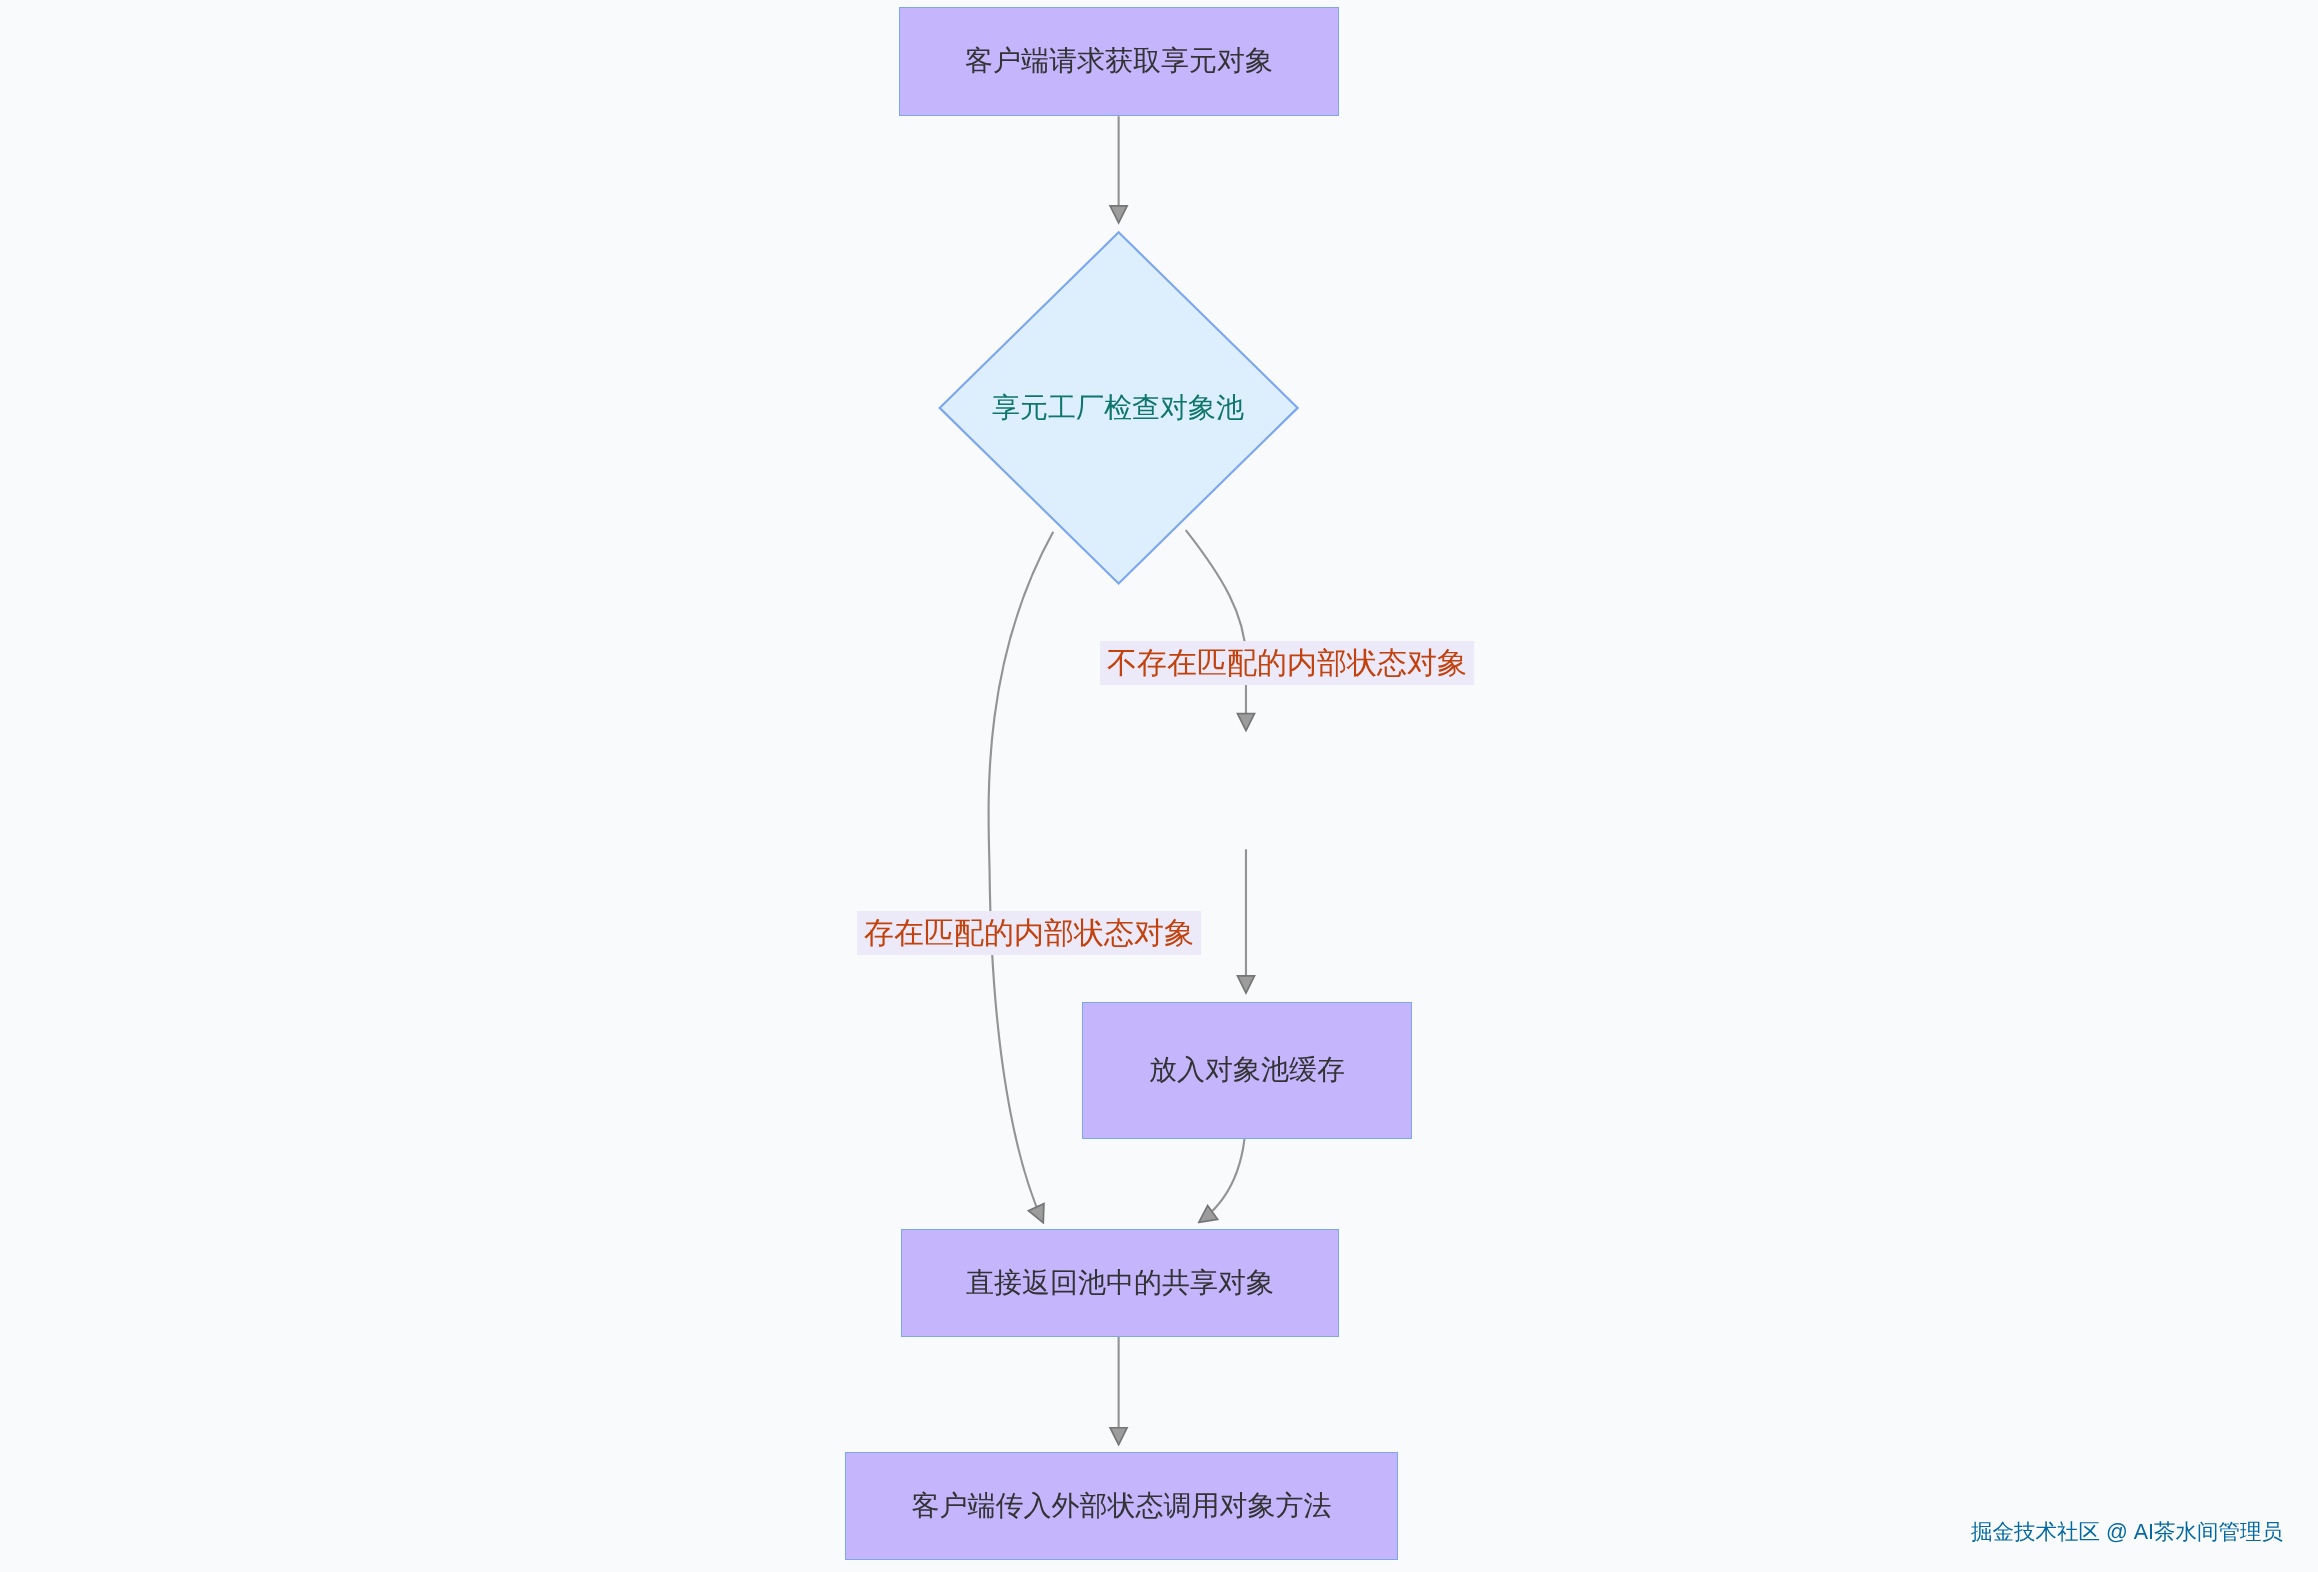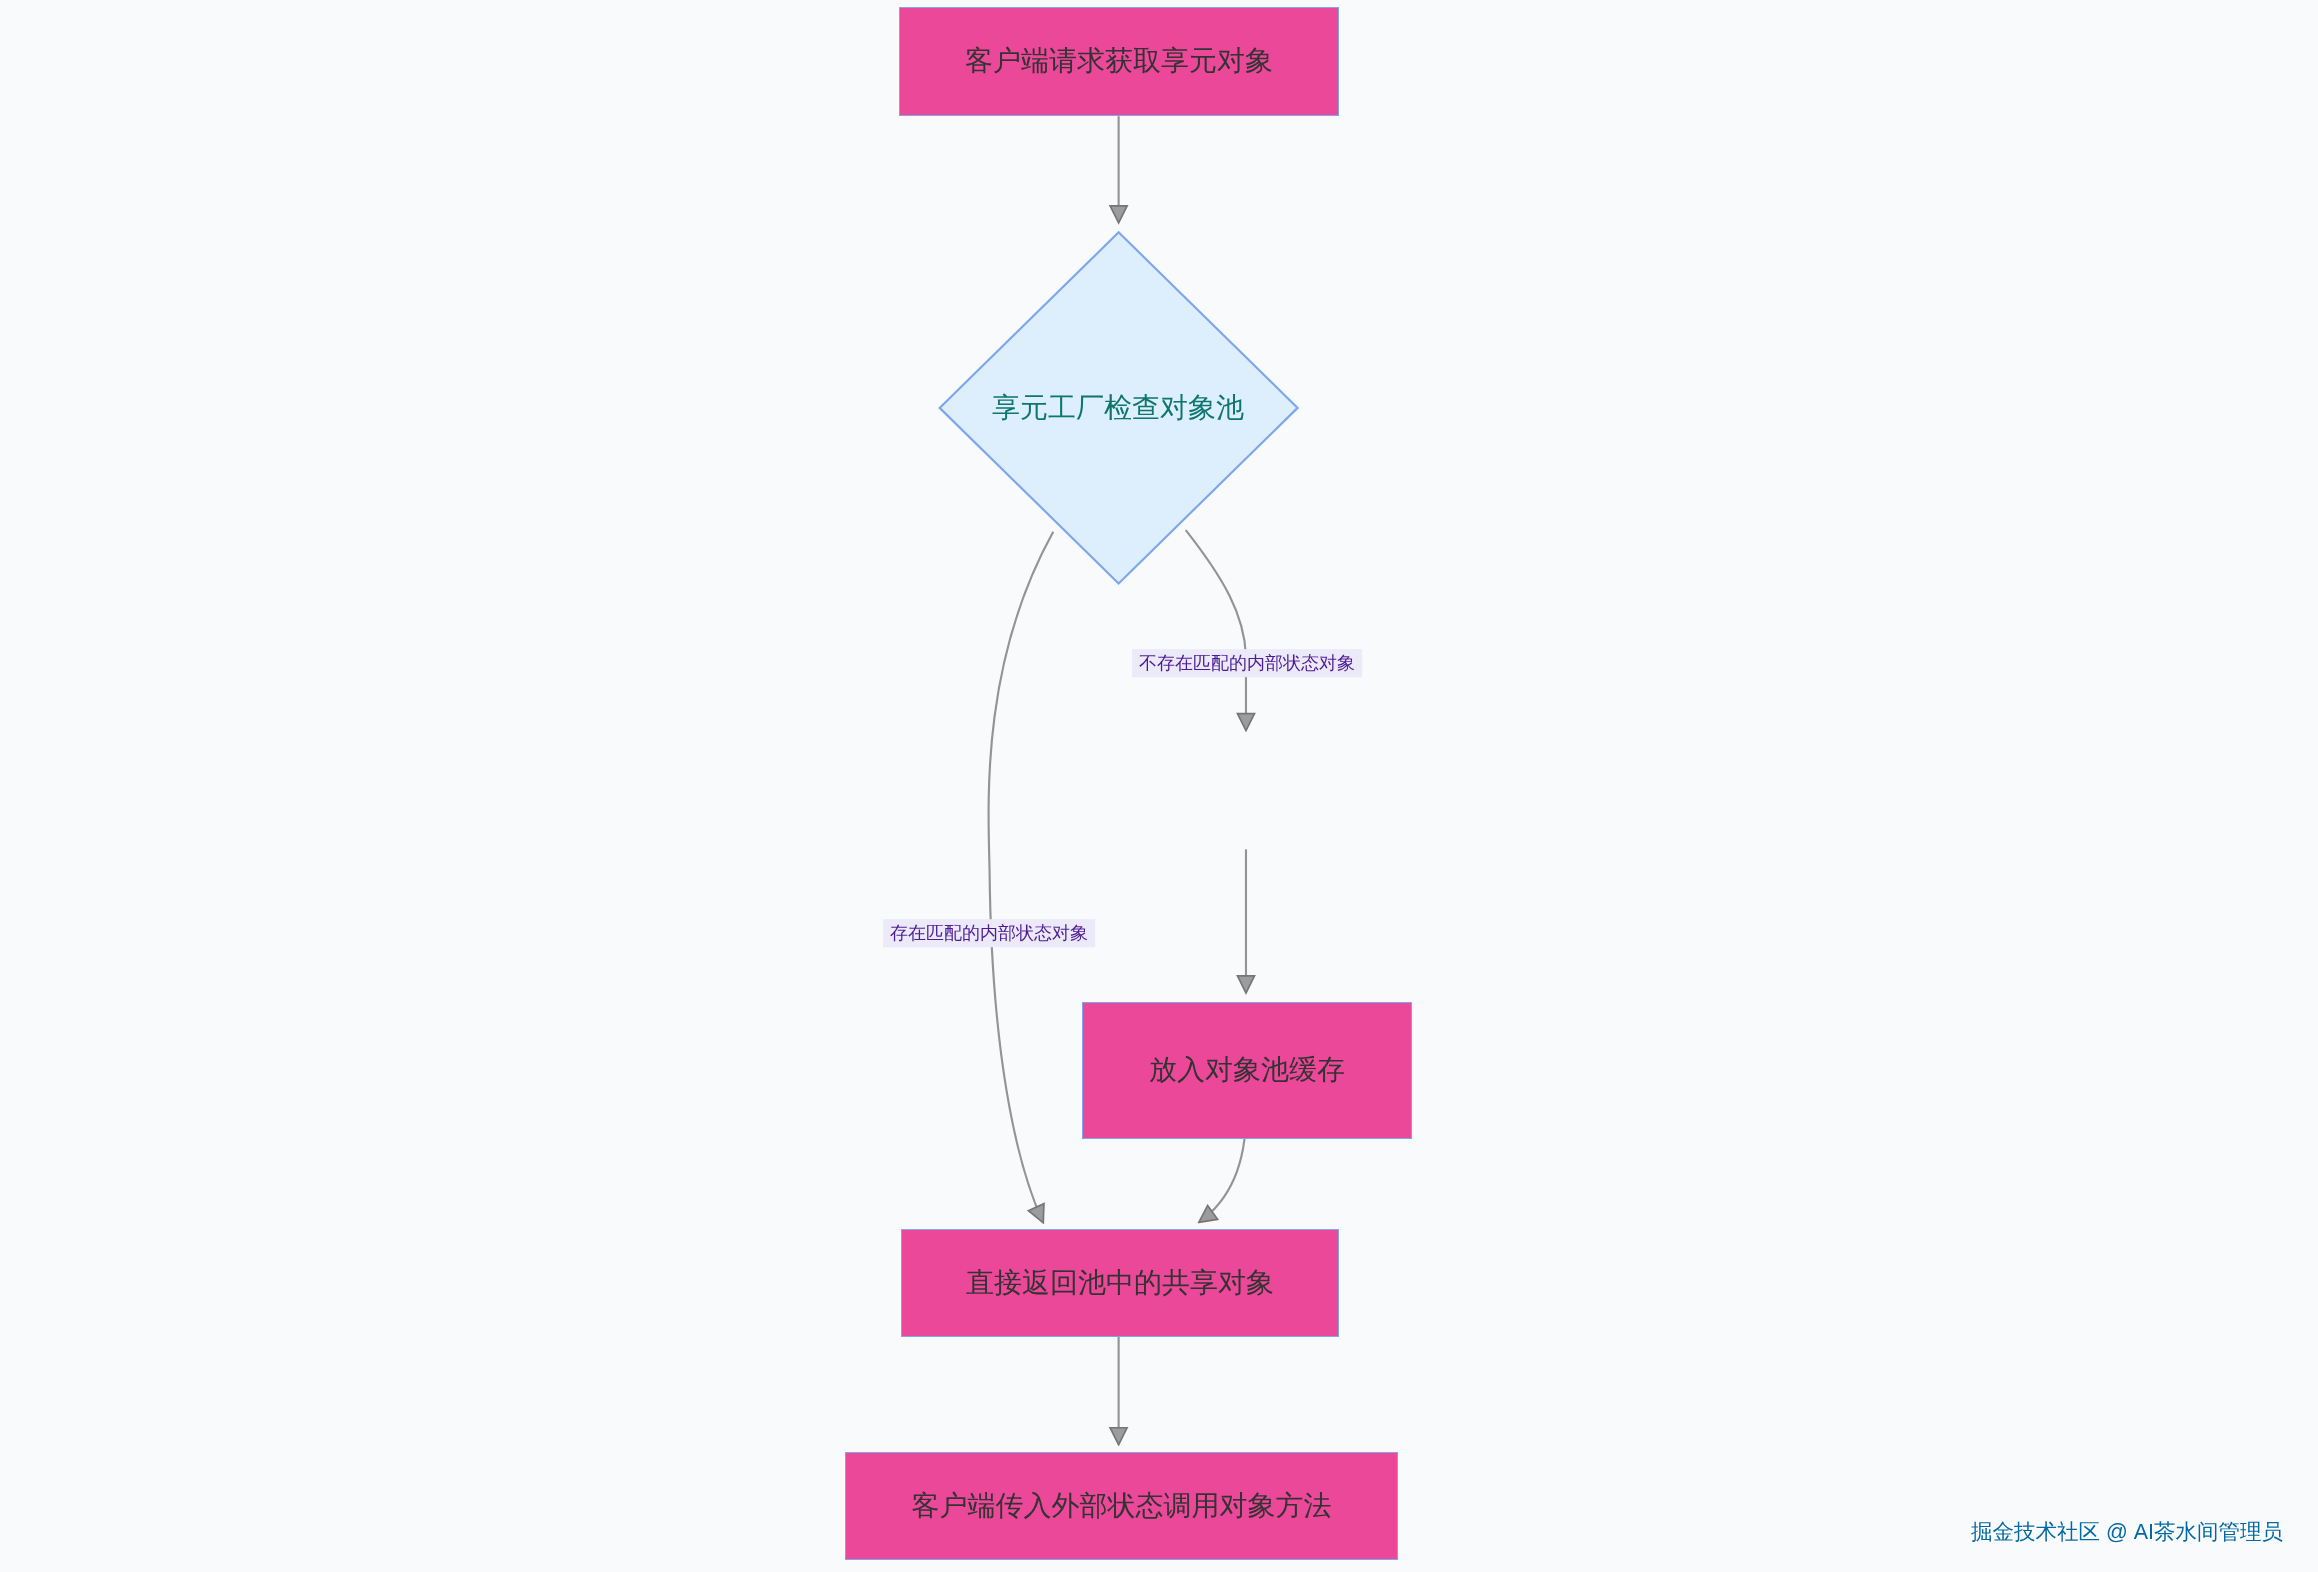--- a/index.html
+++ b/index.html
@@ -19,21 +19,21 @@
     position: absolute;
     left: 0;
     top: 0;
     width: 2319px;
     height: 1573px;
     display: block;
   }
   .node {
     position: absolute;
     box-sizing: border-box;
-    background: #ec4899;
+    background: #c4b5fd;
     border: 1.7px solid #7da7ec;
     display: flex;
     align-items: center;
     justify-content: center;
     text-align: center;
     color: #333333;
     font-size: 28px;
     line-height: 1.3;
     padding: 0 15.5px;
   }
@@ -46,25 +46,26 @@
     color: #0f766e;
     font-size: 28px;
     background: transparent;
     border: none;
     pointer-events: none;
   }
   .edge-label {
     position: absolute;
     transform: translate(-50%, -50%);
     background: #ece9f8;
-    color: #4c1d95;
-    font-size: 18px;
+    color: #c2410c;
+    font-size: 30px;
     line-height: 1.35;
     padding: 1.7px 6.9px;
     white-space: nowrap;
+    margin-left: 40px;
   }
   .watermark {
     position: absolute;
     right: 36px;
     bottom: 27.5px;
     font-size: 21.5px;
     color: #0369a1;
     text-shadow: 0.9px 0.9px 0 #ffffff;
     white-space: nowrap;
   }

